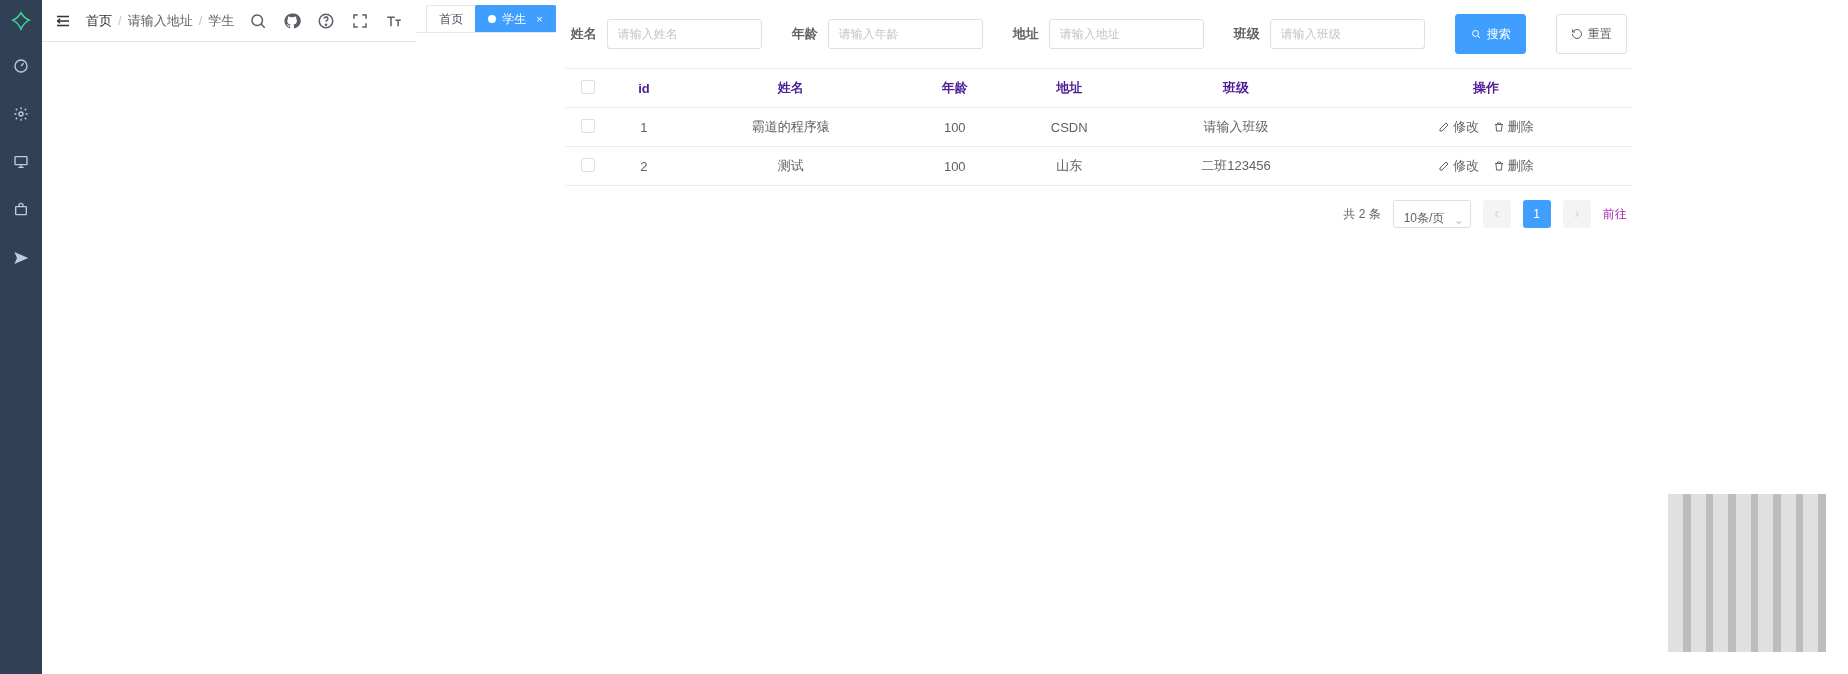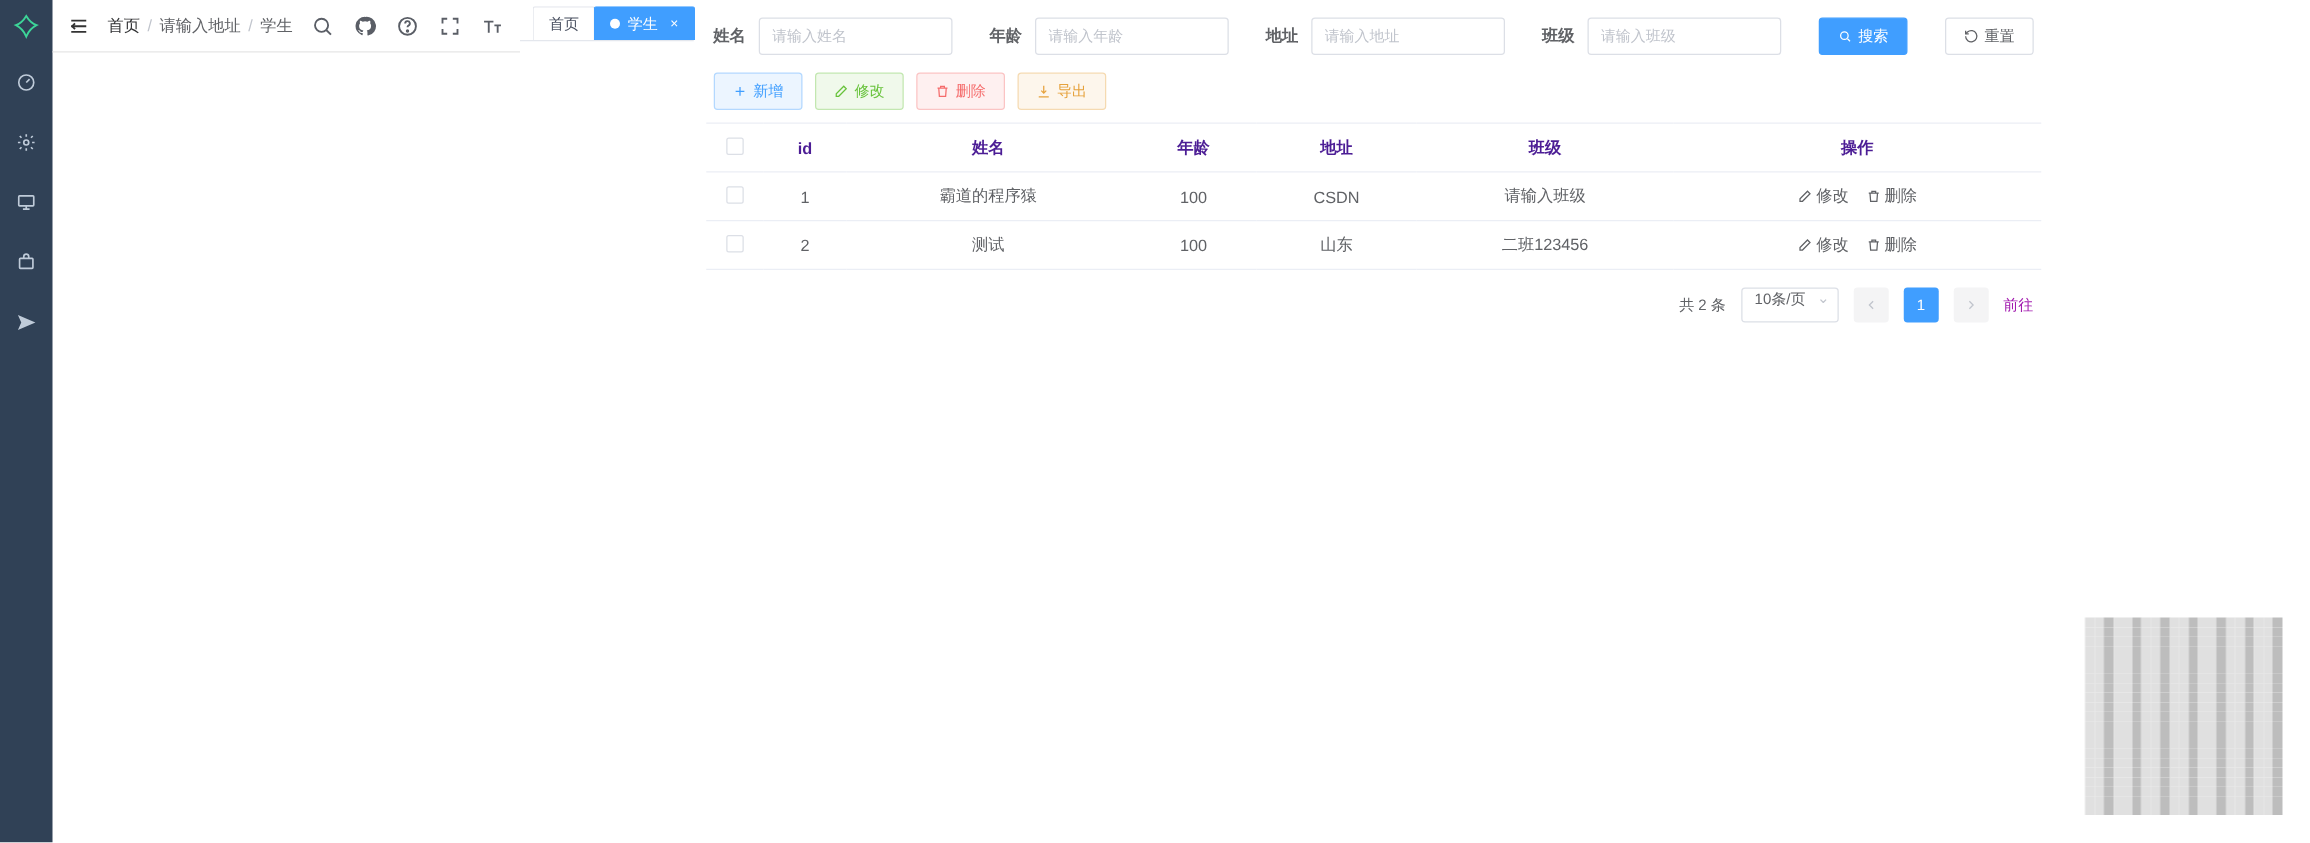--- a/index.html
+++ b/index.html
@@ -35,21 +35,21 @@
 
 
 .content { padding: 14px 10px 0 10px; }
 
 
 .search-row { display: flex; align-items: center; gap: 30px; flex-wrap: wrap; margin-bottom: 14px; padding: 0 6px;}
 .field { display: flex; align-items: center; gap: 10px; }
 .field-label { font-size: 13px; color: #606266; font-weight: 600; }
 .input { height: 30px; border: 1px solid #dcdfe6; border-radius: 3px; padding: 0 10px; font-size: 12px; color: #a16207; outline: none; width: 155px; }
 .input::placeholder { color: #c0c4cc; }
-.btn { height: 30px; padding: 0 14px; border: 1px solid #dcdfe6; border-radius: 3px; font-size: 12px; cursor: pointer; background: #fff; display: inline-flex; align-items: center; gap: 5px; color: #606266; }
+.btn { height: 40px; padding: 0 14px; border: 1px solid #dcdfe6; border-radius: 3px; font-size: 12px; cursor: pointer; background: #fff; display: inline-flex; align-items: center; gap: 5px; color: #606266; }
 .btn-primary { background: #409eff; border-color: #409eff; color: #fff; }
 .btn svg { width: 12px; height: 12px; }
 
 
 .toolbar { display: flex; gap: 10px; margin-bottom: 10px; padding: 0 6px;}
 .btn-plain-primary { background: #ecf5ff; border: 1px solid #b3d8ff; color: #409eff; }
 .btn-plain-success { background: #f0f9eb; border: 1px solid #c2e7b0; color: #67c23a; }
 .btn-plain-danger  { background: #fef0f0; border: 1px solid #fbc4c4; color: #f56c6c; }
 .btn-plain-warning { background: #fdf6ec; border: 1px solid #f5dab1; color: #e6a23c; }
 
@@ -59,21 +59,21 @@
 .table thead th { background: #fff; color: #4c1d95; font-weight: 600; border-top: 1px solid #ebeef5; border-bottom: 1px solid #ebeef5; }
 .table .chk { width: 46px; }
 .checkbox { width: 14px; height: 14px; border: 1px solid #dcdfe6; border-radius: 2px; display: inline-block; background:#fff; }
 .row-actions { color: #409eff; font-size: 12px; }
 .row-actions .act { cursor: pointer; display: inline-flex; align-items: center; gap: 3px; margin: 0 5px; }
 .row-actions svg { width: 12px; height: 12px; }
 
 
 .pagination { display: flex; align-items: center; justify-content: flex-end; gap: 12px; padding: 14px 6px 0 0; font-size: 12px; color: #606266; }
 .pag-total { color: #606266; }
-.select { height: 28px; border: 1px solid #dcdfe6; border-radius: 3px; padding: 0 22px 0 10px; font-size: 12px; color: #606266; position: relative; display: inline-flex; align-items:flex-start; min-width: 78px; cursor: pointer; }
+.select { height: 28px; border: 1px solid #dcdfe6; border-radius: 3px; padding: 0 22px 0 10px; font-size: 12px; color: #606266; position: relative; display: inline-flex; align-items:flex-end; min-width: 78px; cursor: pointer; }
 .select .caret { position: absolute; right: 6px; color: #c0c4cc; }
 .pag-btn { width: 28px; height: 28px; border-radius: 3px; background: #f4f4f5; color: #c0c4cc; display: inline-flex; align-items: center; justify-content: center; cursor: pointer; }
 .pag-btn.active { background: #409eff; color: #fff; }
 .goto-label { color:#a21caf; }
 
 
 .qr { position: fixed; right: 16px; bottom: 16px; width: 170px; height: 170px; background: #fff; display: grid; grid-template-columns: repeat(21,1fr); grid-template-rows: repeat(21,1fr); gap: 0; border: 6px solid #fff; box-shadow: 0 0 0 0 rgba(0,0,0,0); }
 .qr div { background: #e0e0e0; }
 .qr div.b { background: #bdbdbd; }
 </style>
@@ -205,46 +205,20 @@
         </button>
         <button class="btn">
           <svg viewBox="0 0 24 24" fill="none" stroke="currentColor" stroke-width="2">
               <path d="M3 12a9 9 0 1 0 3-6.7L3 8"></path>
               <path d="M3 3v5h5"></path>
             </svg>
           <span>重置</span>
         </button>
       </div>
 
-      <div class="toolbar">
-        <button class="btn btn-plain-primary">
-          <svg viewBox="0 0 24 24" fill="none" stroke="currentColor" stroke-width="2">
-              <path d="M12 5v14M5 12h14"></path>
-            </svg>
-          <span>新增</span>
-        </button>
-        <button class="btn btn-plain-success">
-          <svg viewBox="0 0 24 24" fill="none" stroke="currentColor" stroke-width="2">
-              <path d="M4 20h4L20 8l-4-4L4 16v4z"></path>
-            </svg>
-          <span>修改</span>
-        </button>
-        <button class="btn btn-plain-danger">
-          <svg viewBox="0 0 24 24" fill="none" stroke="currentColor" stroke-width="2">
-              <path d="M4 7h16M9 7V4h6v3M6 7l1 13h10l1-13"></path>
-            </svg>
-          <span>删除</span>
-        </button>
-        <button class="btn btn-plain-warning">
-          <svg viewBox="0 0 24 24" fill="none" stroke="currentColor" stroke-width="2">
-              <path d="M12 3v12M8 11l4 4 4-4M4 21h16"></path>
-            </svg>
-          <span>导出</span>
-        </button>
-      </div>
 
       <table class="table">
         <thead>
           <tr>
             <th class="chk"><span class="checkbox"></span></th>
             <th>id</th>
             <th>姓名</th>
             <th>年龄</th>
             <th>地址</th>
             <th>班级</th>

